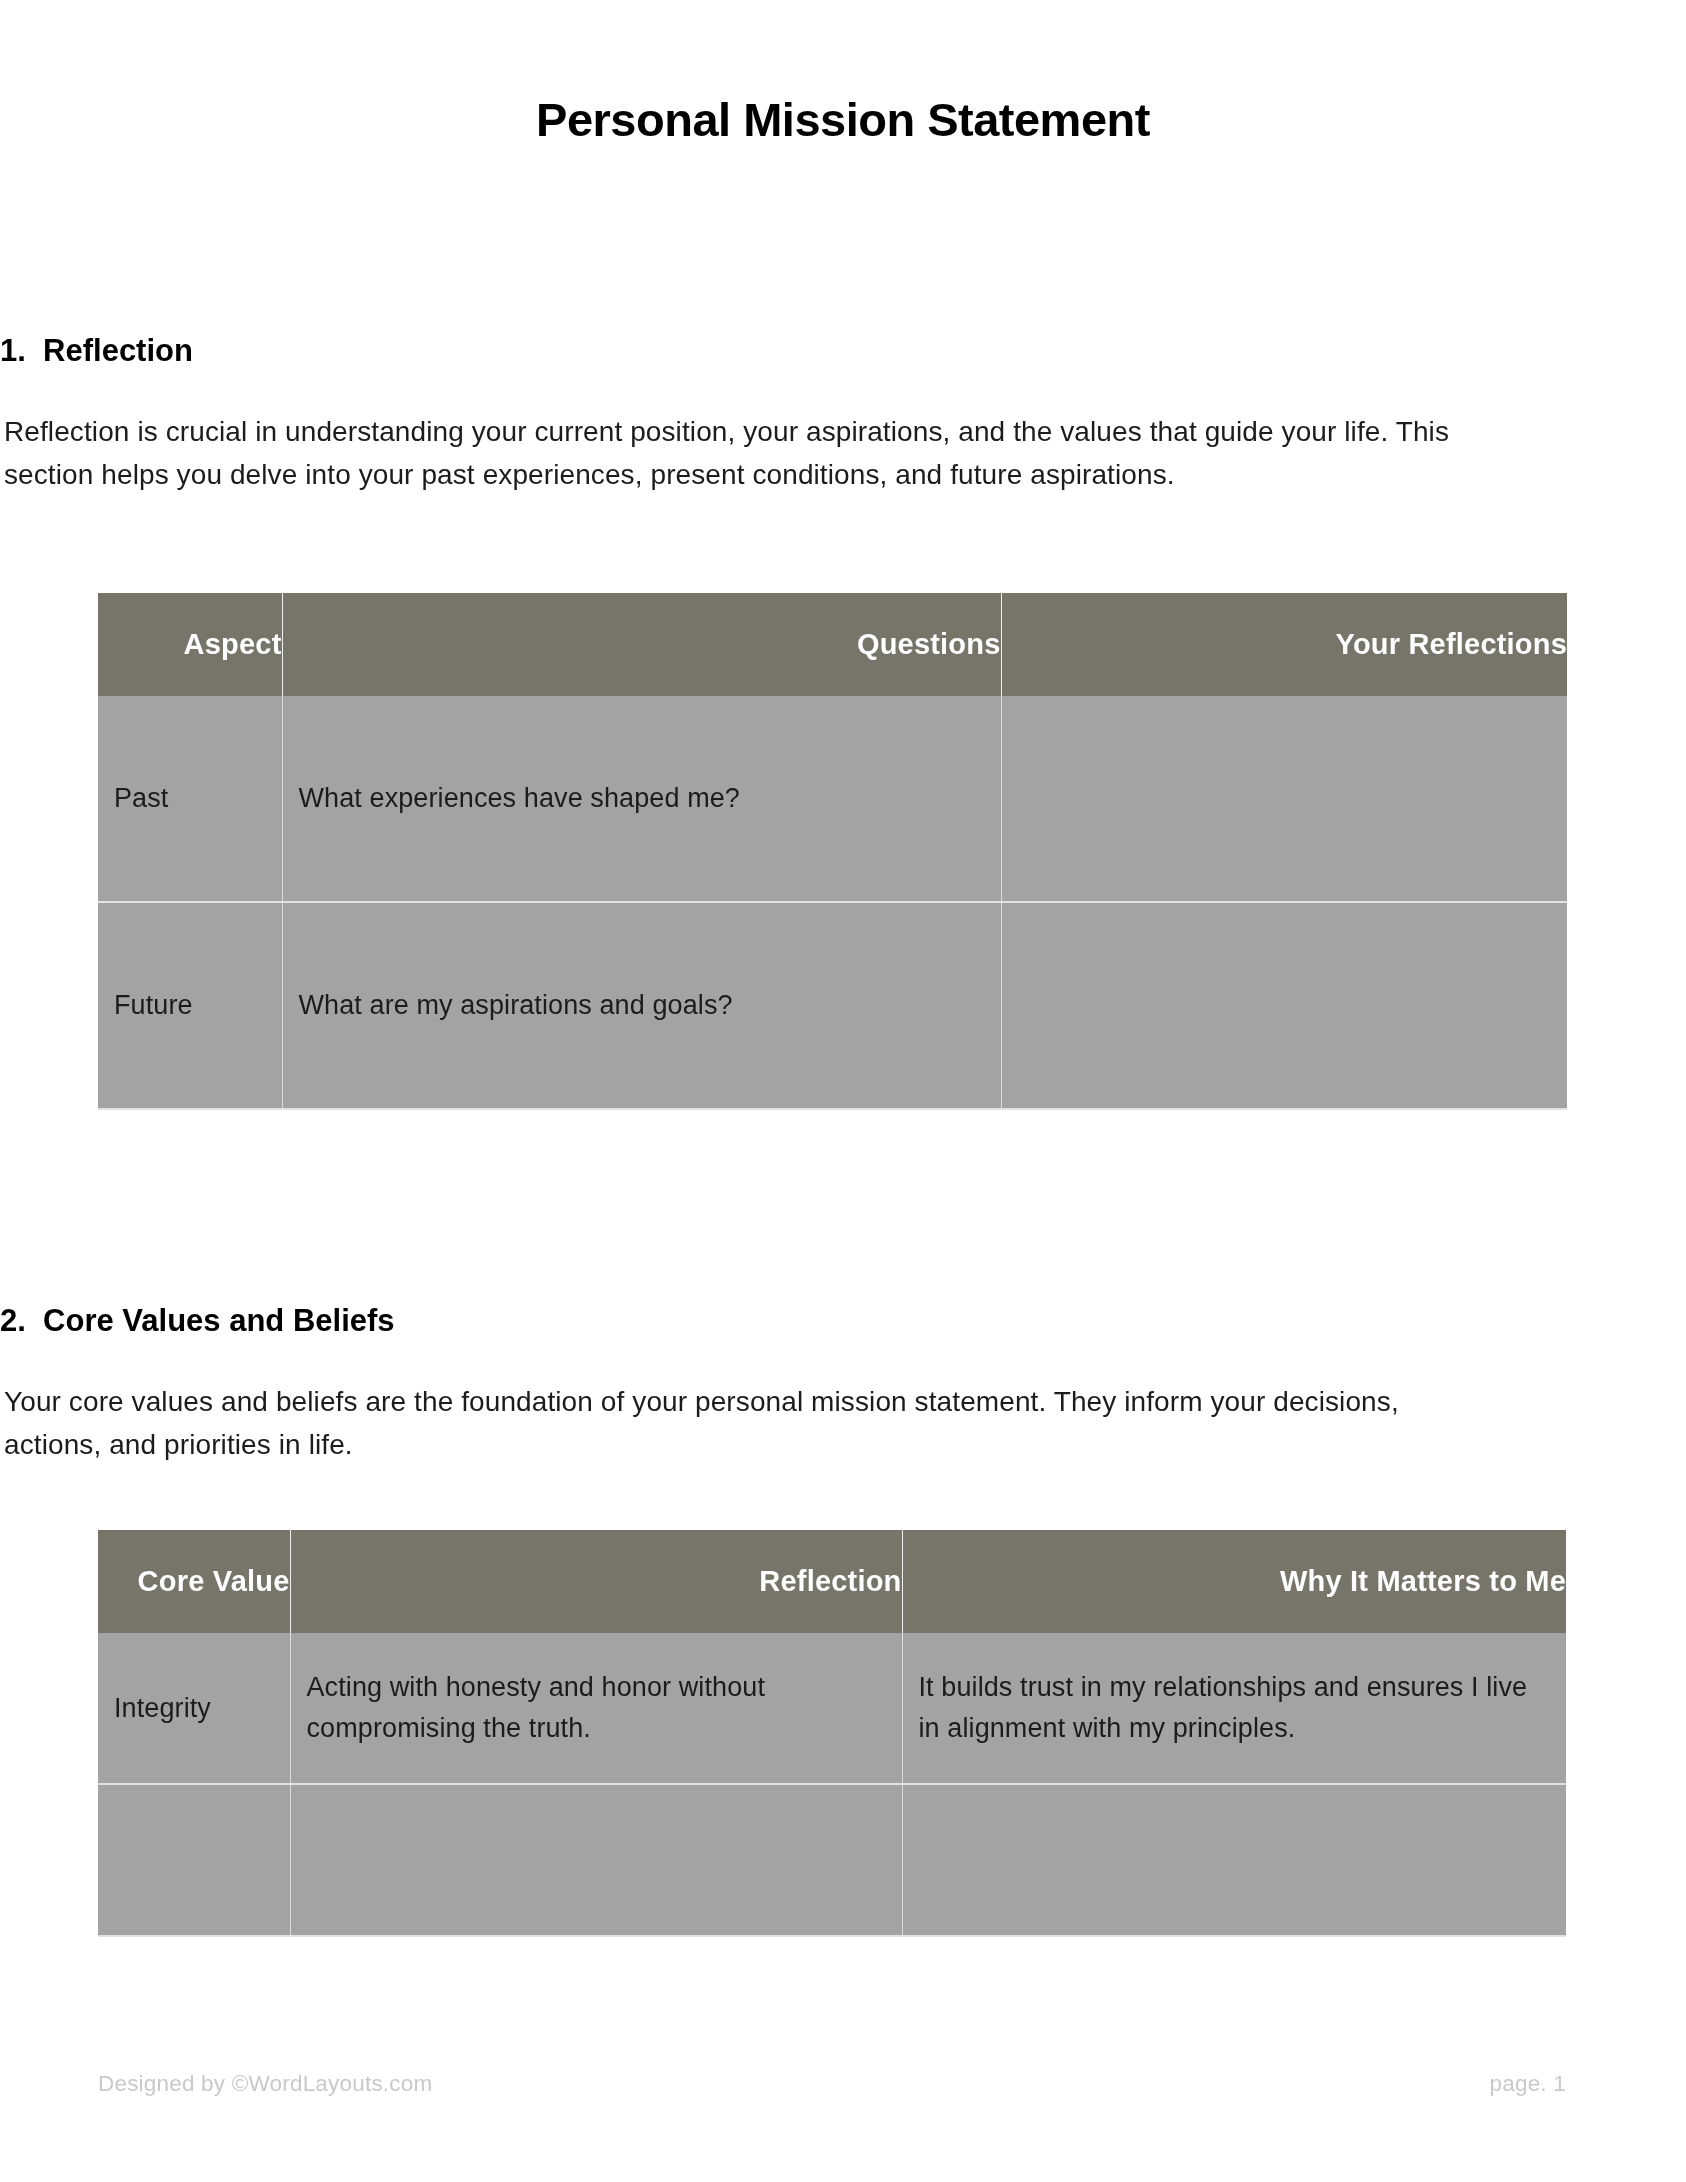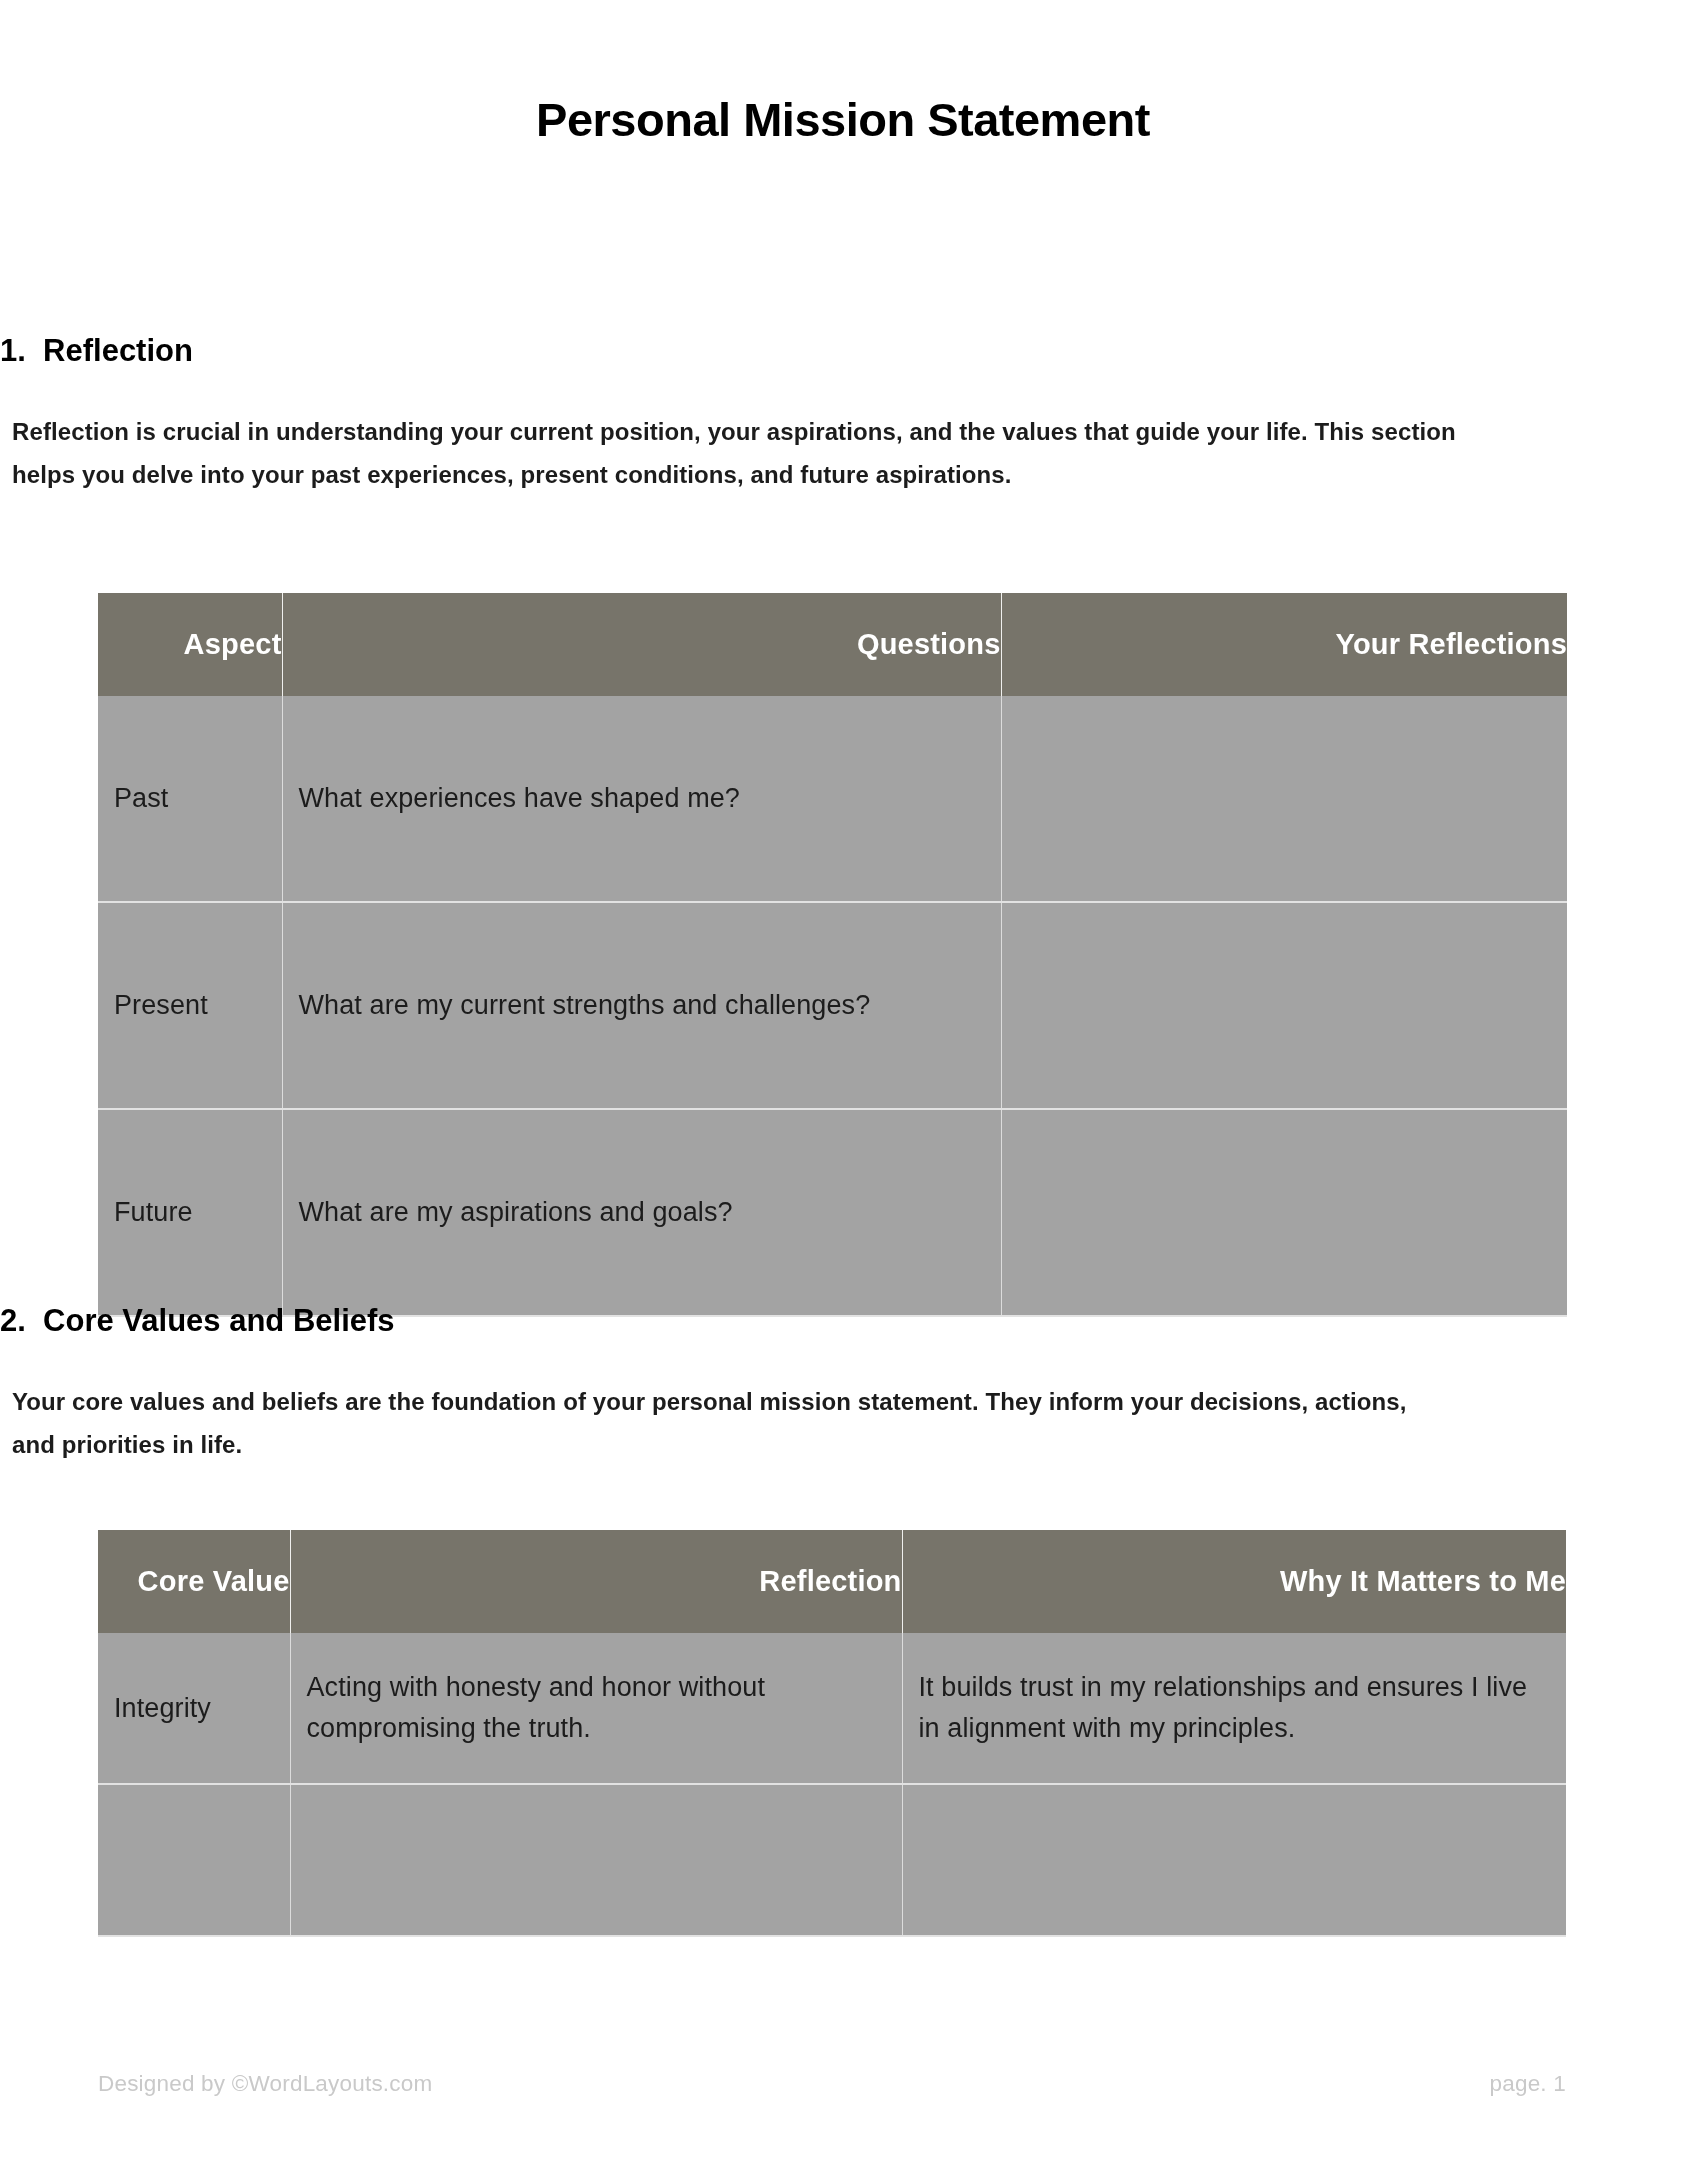--- a/index.html
+++ b/index.html
@@ -45,25 +45,25 @@
 
   .section-heading {
     font-size: 31px;
     font-weight: bold;
     color: #000000;
     letter-spacing: 0px;
     margin: 16px 0 41px 0;
     white-space: pre;
   }
   .section-para {
-    font-size: 24px;
+    font-size: 28px;
     line-height: 43px;
     color: #1c1c1c;
-    margin: 12px;
-    font-weight: 700;
+    margin: 4px;
+    font-weight: 400;
     letter-spacing: 0.1px;
   }
 
   
   .doc-table {
     position: absolute;
     left: 98px;
     width: 1468px;
     border-collapse: collapse;
     table-layout: fixed;
@@ -152,25 +152,20 @@
         <th>Your Reflections</th>
       </tr>
     </thead>
     <tbody>
       <tr class="t1-row">
         <td>Past</td>
         <td>What experiences have shaped me?</td>
         <td></td>
       </tr>
       <tr class="t1-row">
-        <td>Present</td>
-        <td>What are my current strengths and challenges?</td>
-        <td></td>
-      </tr>
-      <tr class="t1-row">
         <td>Future</td>
         <td>What are my aspirations and goals?</td>
         <td></td>
       </tr>
     </tbody>
   </table>
 
   <div class="section section-2">
     <div class="section-heading">2.  Core Values and Beliefs</div>
     <p class="section-para">Your core values and beliefs are the foundation of your personal mission statement. They inform your decisions, actions, and priorities in life.</p>

